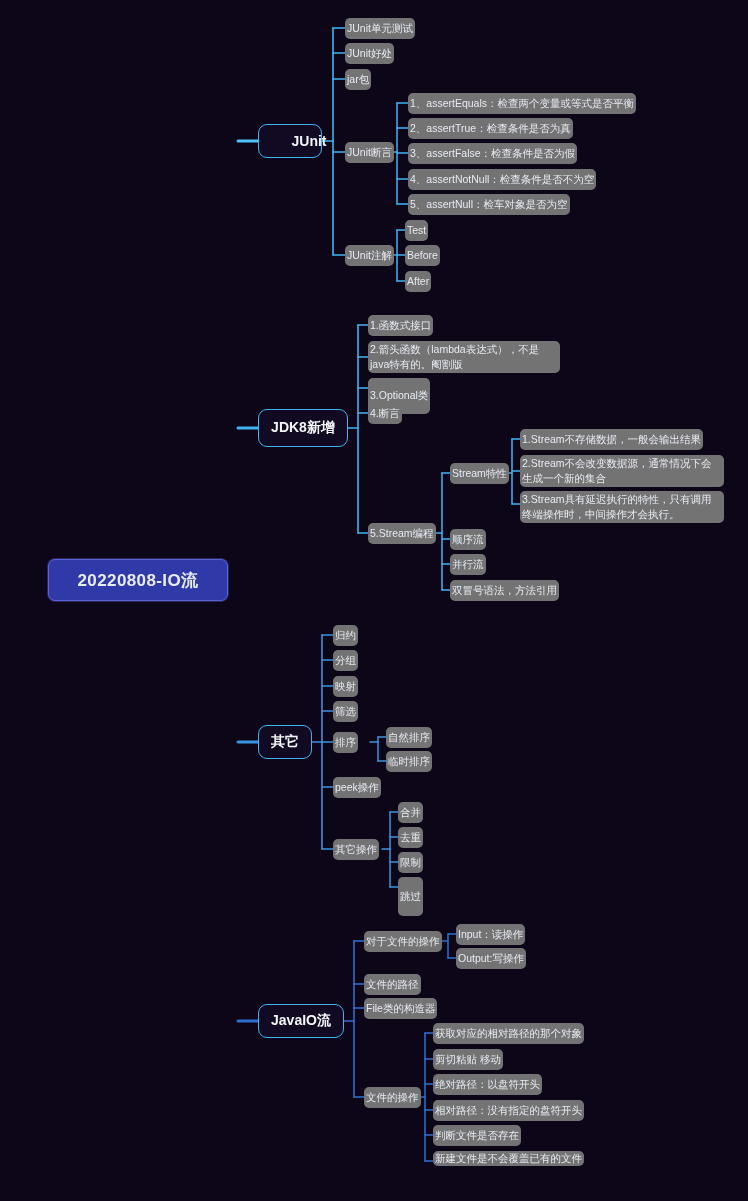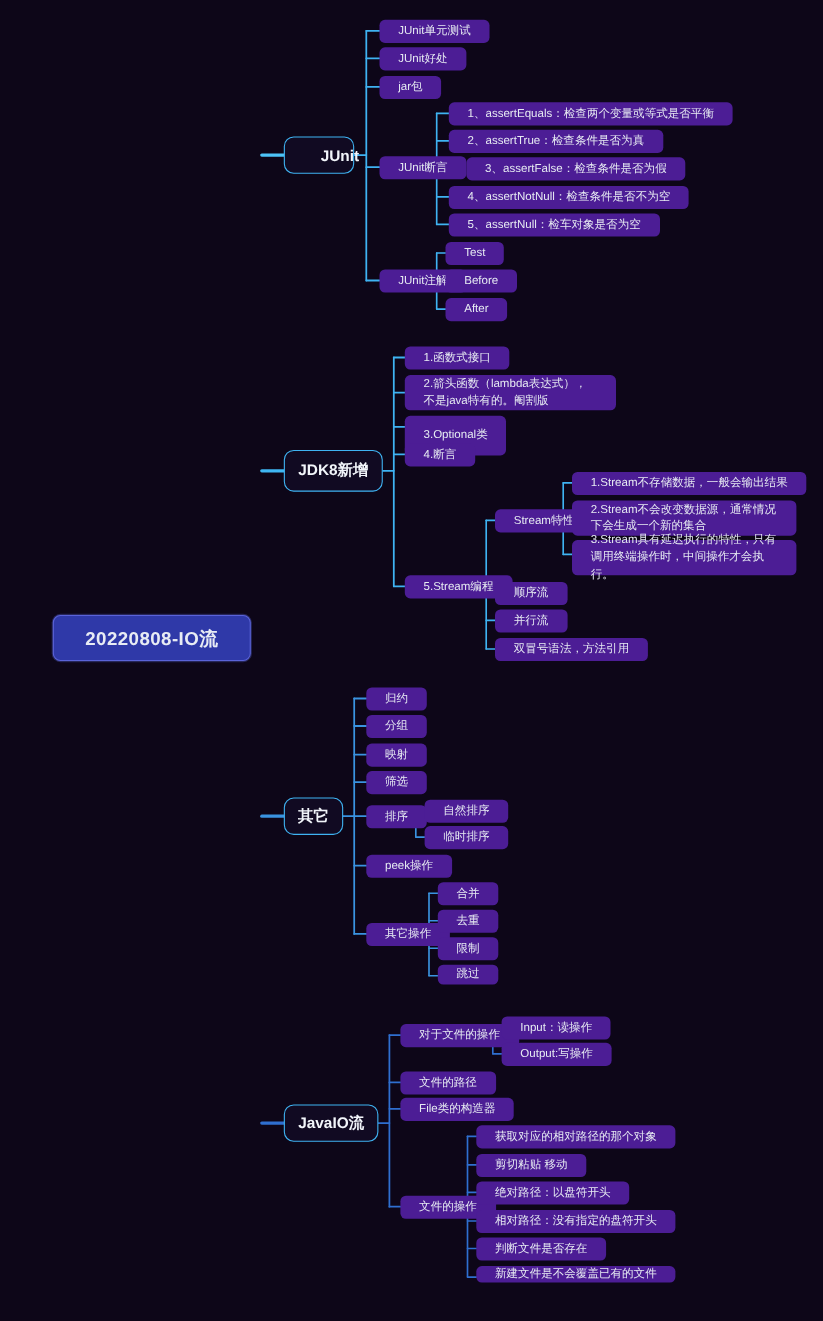--- a/index.html
+++ b/index.html
@@ -42,24 +42,24 @@
     background:#110a22;
     border:1.6px solid #3fb3f2;
     border-radius:9px;
     font-size:14px;
     font-weight:bold;
     justify-content:center;
     color:#f2f5fa;
   }
   
   .leaf{
-    background:#4c1d95;
+    background:#737373;
     border-radius:5px;
     font-size:10.5px;
-    padding:3px 17px;
+    padding:3px 2px;
     color:#e6eaf2;
     line-height:1.45;
     align-items:center;
   }
   .leaf.wrap{ align-items:center; }
 </style>
 </head>
 <body>
 
 <div id="canvas">
@@ -173,21 +173,21 @@
 
   <div class="node branch" style="left:258px;top:124px;width:64px;height:34px;padding-left:38px;">JUnit</div>
 
   <div class="node leaf" style="left:345px;top:18px;height:21px;">JUnit单元测试</div>
   <div class="node leaf" style="left:345px;top:43px;height:21px;">JUnit好处</div>
   <div class="node leaf" style="left:345px;top:69px;height:21px;">jar包</div>
 
   <div class="node leaf" style="left:345px;top:142px;height:21px;">JUnit断言</div>
   <div class="node leaf" style="left:408px;top:93px;height:21px;">1、assertEquals：检查两个变量或等式是否平衡</div>
   <div class="node leaf" style="left:408px;top:118px;height:21px;">2、assertTrue：检查条件是否为真</div>
-  <div class="node leaf" style="left:424px;top:143px;height:21px;">3、assertFalse：检查条件是否为假</div>
+  <div class="node leaf" style="left:408px;top:143px;height:21px;">3、assertFalse：检查条件是否为假</div>
   <div class="node leaf" style="left:408px;top:169px;height:21px;">4、assertNotNull：检查条件是否不为空</div>
   <div class="node leaf" style="left:408px;top:194px;height:21px;">5、assertNull：检车对象是否为空</div>
 
   <div class="node leaf" style="left:345px;top:245px;height:21px;">JUnit注解</div>
   <div class="node leaf" style="left:405px;top:220px;height:21px;">Test</div>
   <div class="node leaf" style="left:405px;top:245px;height:21px;">Before</div>
   <div class="node leaf" style="left:405px;top:271px;height:21px;">After</div>
 
   <div class="node branch" style="left:258px;top:409px;width:90px;height:38px;">JDK8新增</div>
 
@@ -217,21 +217,21 @@
   <div class="node leaf" style="left:333px;top:732px;height:21px;">排序</div>
   <div class="node leaf" style="left:386px;top:727px;height:21px;">自然排序</div>
   <div class="node leaf" style="left:386px;top:751px;height:21px;">临时排序</div>
 
   <div class="node leaf" style="left:333px;top:777px;height:21px;">peek操作</div>
 
   <div class="node leaf" style="left:333px;top:839px;height:21px;">其它操作</div>
   <div class="node leaf" style="left:398px;top:802px;height:21px;">合并</div>
   <div class="node leaf" style="left:398px;top:827px;height:21px;">去重</div>
   <div class="node leaf" style="left:398px;top:852px;height:21px;">限制</div>
-  <div class="node leaf" style="left:398px;top:877px;height:18px;">跳过</div>
+  <div class="node leaf" style="left:398px;top:877px;height:39px;">跳过</div>
 
   <div class="node branch" style="left:258px;top:1004px;width:86px;height:34px;">JavaIO流</div>
 
   <div class="node leaf" style="left:364px;top:931px;height:21px;">对于文件的操作</div>
   <div class="node leaf" style="left:456px;top:924px;height:21px;">Input：读操作</div>
   <div class="node leaf" style="left:456px;top:948px;height:21px;">Output:写操作</div>
 
   <div class="node leaf" style="left:364px;top:974px;height:21px;">文件的路径</div>
   <div class="node leaf" style="left:364px;top:998px;height:21px;">File类的构造器</div>
 

